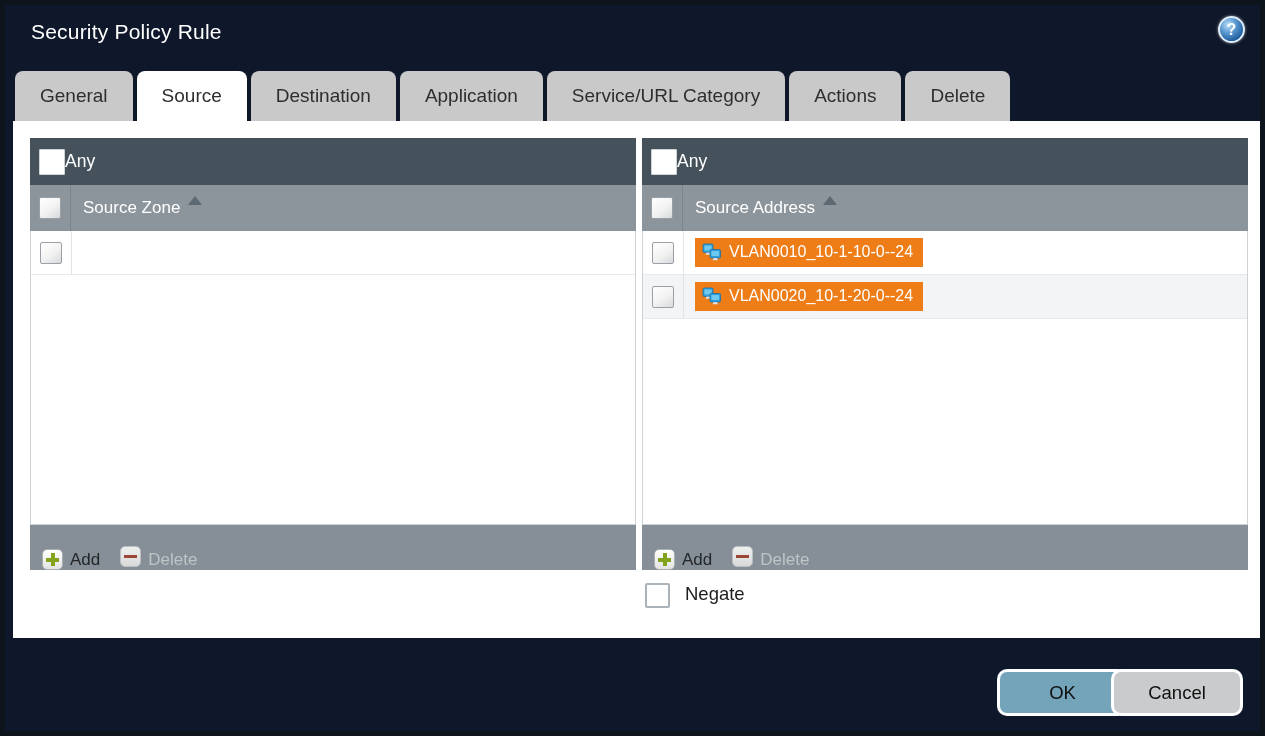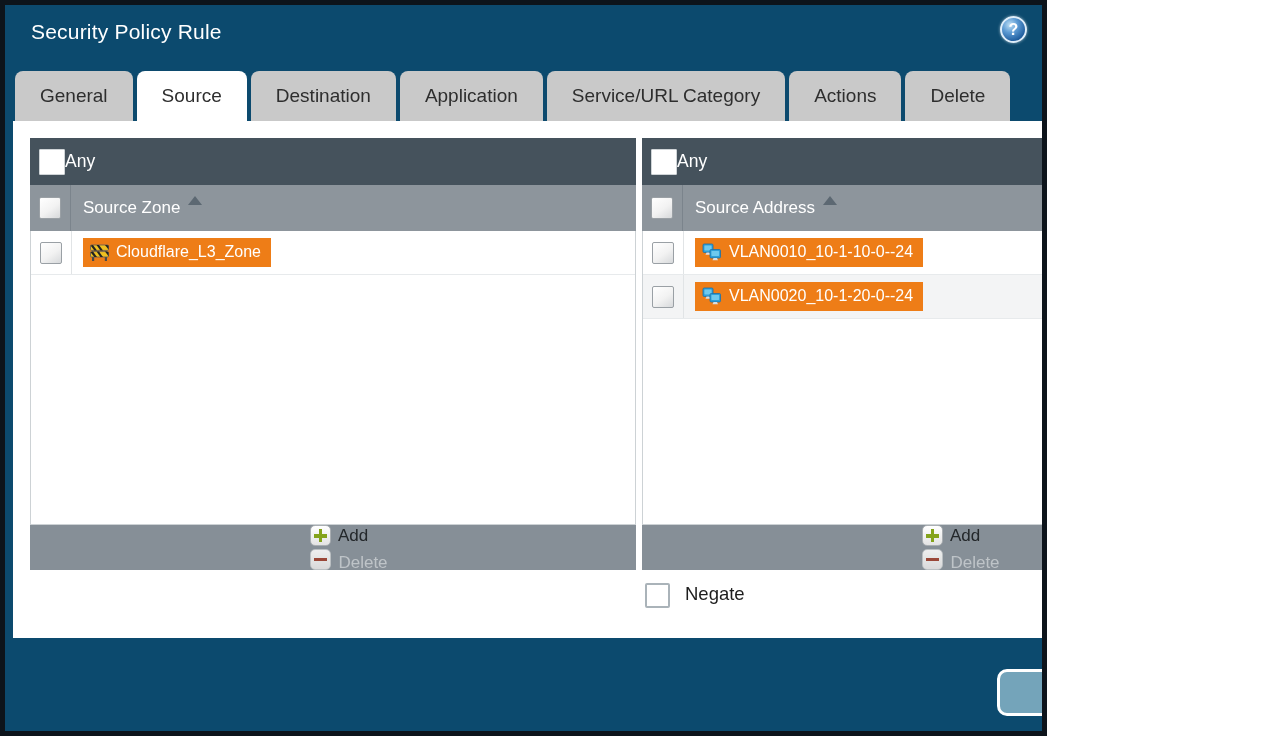--- a/index.html
+++ b/index.html
@@ -1,19 +1,19 @@
 <!DOCTYPE html>
 <html><head>
 <meta charset="utf-8">
 <style>
   * { margin:0; padding:0; box-sizing:border-box; }
   html,body { width:1265px; height:736px; font-family:"Liberation Sans", sans-serif; }
   .dialog {
-    position:relative; width:1047px; height:736px;
-    background:#0c4a6e; border:5px solid #0d141b; overflow:hidden;
+    position:relative; width:1265px; height:736px;
+    background:#0f172a; border:5px solid #0d141b; overflow:hidden;
   }
   
   .title { position:absolute; top:15px; left:26px; color:#ffffff; font-size:21px; letter-spacing:.2px; }
   .help {
     position:absolute; top:11px; right:15px; width:27px; height:27px; border-radius:50%;
     background:radial-gradient(circle at 35% 30%, #bfe0f5 0%, #5d9bd4 35%, #1f5d9e 75%, #174a80 100%);
     border:2px solid #dfeefa; color:#ffffff; font-weight:bold; font-size:16px;
     display:flex; align-items:center; justify-content:center; box-shadow:0 0 3px rgba(255,255,255,.6);
     cursor:pointer;
   }
@@ -45,21 +45,21 @@
   .sort-asc { width:0; height:0; border-left:7px solid transparent; border-right:7px solid transparent; border-bottom:9px solid #5c6872; margin-top:-2px; }
   .body { height:294px; background:#ffffff; border:1px solid #cdd2d5; border-top:none; overflow:hidden; }
   .row { height:44px; display:flex; align-items:center; border-bottom:1px solid #e7eaec; }
   .row.alt { background:#f3f4f5; }
   .row-cb-cell { width:41px; height:100%; display:flex; align-items:center; justify-content:center; border-right:1px solid #e1e4e6; }
   .tag {
     margin-left:11px; display:inline-flex; align-items:center; gap:7px;
     background:#ee7d17; color:#ffffff; font-size:16px; padding:3px 10px 4px 7px; height:29px; cursor:pointer;
   }
   .tag svg { display:block; }
-  .panel-footer { height:45px; background:#868f97; display:flex; align-items:center; padding-left:12px;flex-direction:column; }
+  .panel-footer { height:45px; background:#868f97; display:flex; align-items:flex-end; padding-left:12px; }
   .ftr-btn { display:flex; align-items:center; gap:7px; cursor:pointer; }
   .icon-sq {
     width:21px; height:21px; border-radius:5px; display:flex; align-items:center; justify-content:center;
     background:linear-gradient(180deg,#ffffff,#e3e3e3); border:1px solid #a9aeb2;
   }
   .plus { position:relative; width:13px; height:13px; }
   .plus::before { content:""; position:absolute; left:0; top:5px; width:13px; height:3.5px; background:#84a31c; }
   .plus::after  { content:""; position:absolute; left:5px; top:0; width:3.5px; height:13px; background:#84a31c; }
   .minus { width:13px; height:3.5px; background:#9c4433; }
   .add-label { color:#23272a; font-size:17px; }
@@ -110,35 +110,20 @@
         </div>
         <div class="col-title">
           <span>Source Zone</span>
           <span class="sort-asc"></span>
         </div>
       </div>
       <div class="body">
         <div class="row">
           <div class="row-cb-cell">
             <div class="cb"></div>
-          </div>
-          <div class="tag">
-            <svg width="19" height="17" viewBox="0 0 19 17">
-              <rect x="2" y="12" width="2.2" height="5" fill="#4a4a4a"></rect>
-              <rect x="14.8" y="12" width="2.2" height="5" fill="#4a4a4a"></rect>
-              <rect x="0.5" y="1" width="18" height="5.4" rx="1" fill="#f0c020" stroke="#5a5a5a" stroke-width="0.8"></rect>
-              <path d="M3 1 L7 6.4 H4.4 L0.5 1.6 Z" fill="#222"></path>
-              <path d="M9 1 L13 6.4 H10.4 L6.5 1 Z" fill="#222"></path>
-              <path d="M15 1 L18.5 5.6 V1.6 L16.6 1 Z" fill="#222"></path>
-              <rect x="0.5" y="7.6" width="18" height="5.4" rx="1" fill="#f0c020" stroke="#5a5a5a" stroke-width="0.8"></rect>
-              <path d="M3 7.6 L7 13 H4.4 L0.5 8.2 Z" fill="#222"></path>
-              <path d="M9 7.6 L13 13 H10.4 L6.5 7.6 Z" fill="#222"></path>
-              <path d="M15 7.6 L18.5 12.2 V8.2 L16.6 7.6 Z" fill="#222"></path>
-            </svg>
-            <span>Cloudflare_L3_Zone</span>
           </div>
         </div>
       </div>
       <div class="panel-footer">
         <div class="ftr-btn">
           <span class="icon-sq">
               <span class="plus"></span>
             </span>
           <span class="add-label">Add</span>
         </div>

